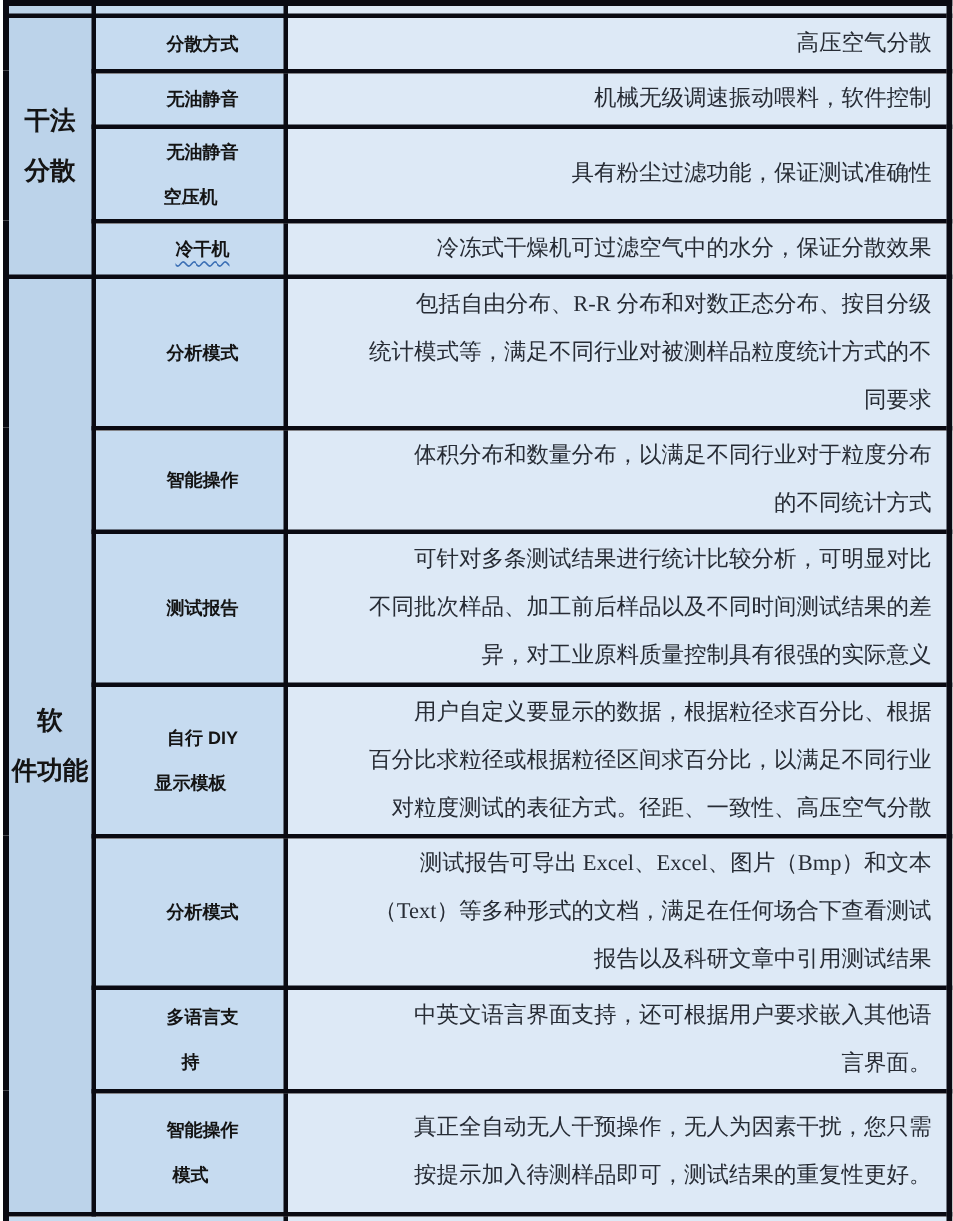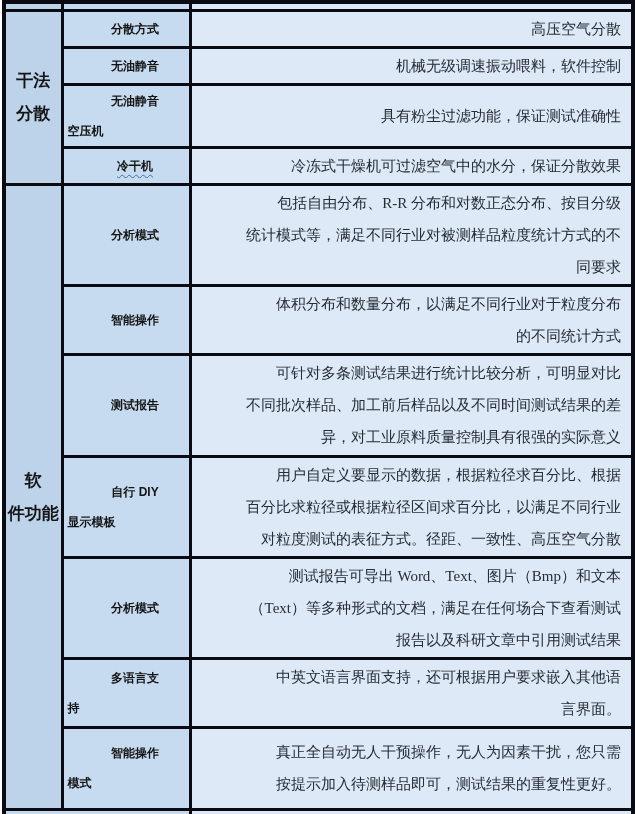--- a/index.html
+++ b/index.html
@@ -41,21 +41,21 @@
     font-weight:bold;font-size:17px;color:var(--label-text);
     text-align:center;
   }
   .catline{line-height:33px;}
   
   td.label{
     font-weight:bold;font-size:12px;color:var(--label-text);
     padding:0 2px;
   }
   .lab1{text-align:center;text-indent:1.5em;line-height:30px;}
-  .lab2{text-align:left;text-indent:0;line-height:30px;padding-left:2px;}
+  .lab2{text-align:center;text-indent:0;line-height:30px;padding-left:2px;}
   .wavy{
     text-decoration:underline;
     text-decoration-style:wavy;
     text-decoration-color:var(--wavy-color);
     text-decoration-thickness:1px;
     text-underline-offset:4px;
   }
   
   td.desc{
     font-family:"Liberation Serif","DejaVu Serif",serif;
@@ -176,21 +176,21 @@
     </td>
     <td class="desc">
       <div class="para">用户自定义要显示的数据，根据粒径求百分比、根据百分比求粒径或根据粒径区间求百分比，以满足不同行业对粒度测试的表征方式。径距、一致性、高压空气分散</div>
     </td>
   </tr>
   <tr class="r9">
     <td class="label">
       <div class="lab1">分析模式</div>
     </td>
     <td class="desc">
-      <div class="para">测试报告可导出 Word、Text、图片（Bmp）和文本（Text）等多种形式的文档，满足在任何场合下查看测试报告以及科研文章中引用测试结果</div>
+      <div class="para">测试报告可导出 Excel、Excel、图片（Bmp）和文本（Text）等多种形式的文档，满足在任何场合下查看测试报告以及科研文章中引用测试结果</div>
     </td>
   </tr>
   <tr class="r10">
     <td class="label">
       <div class="lab1">多语言支</div>
       <div class="lab2">持</div>
     </td>
     <td class="desc">
       <div class="para">中英文语言界面支持，还可根据用户要求嵌入其他语言界面。</div>
     </td>

